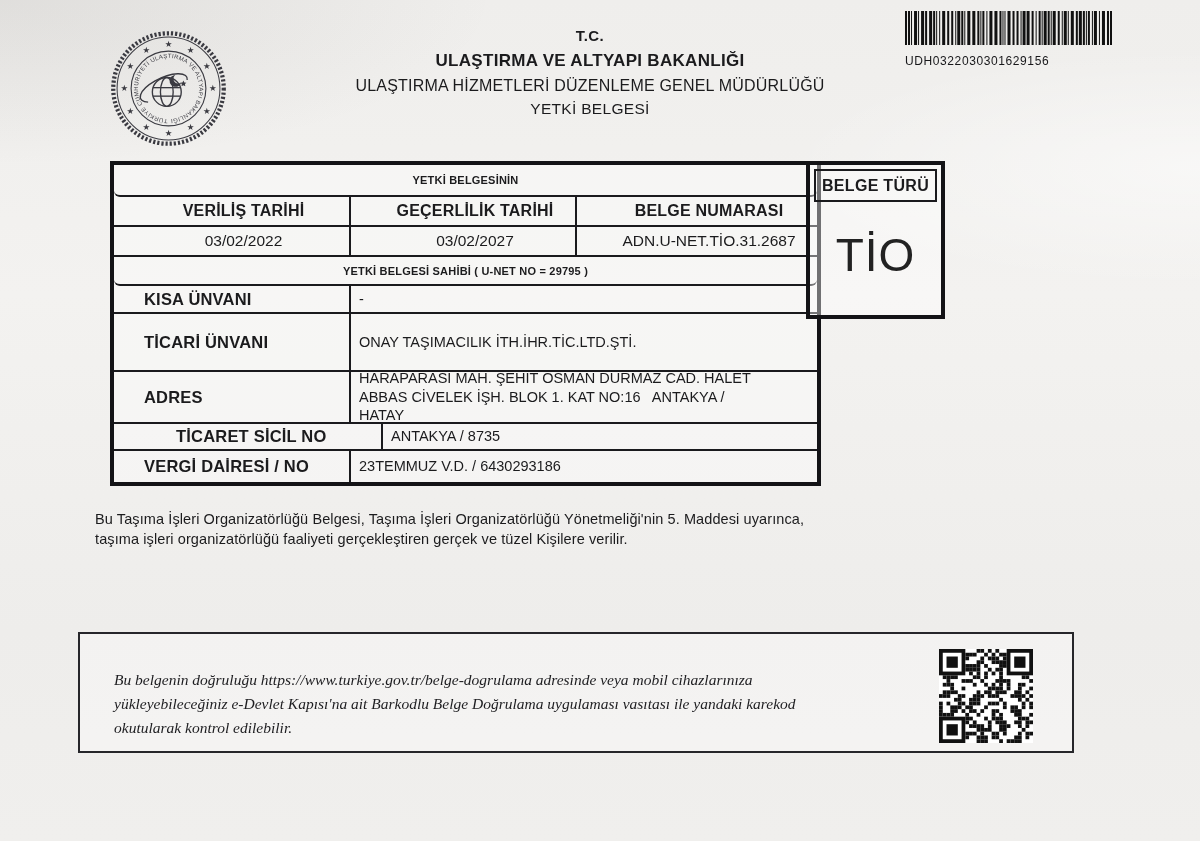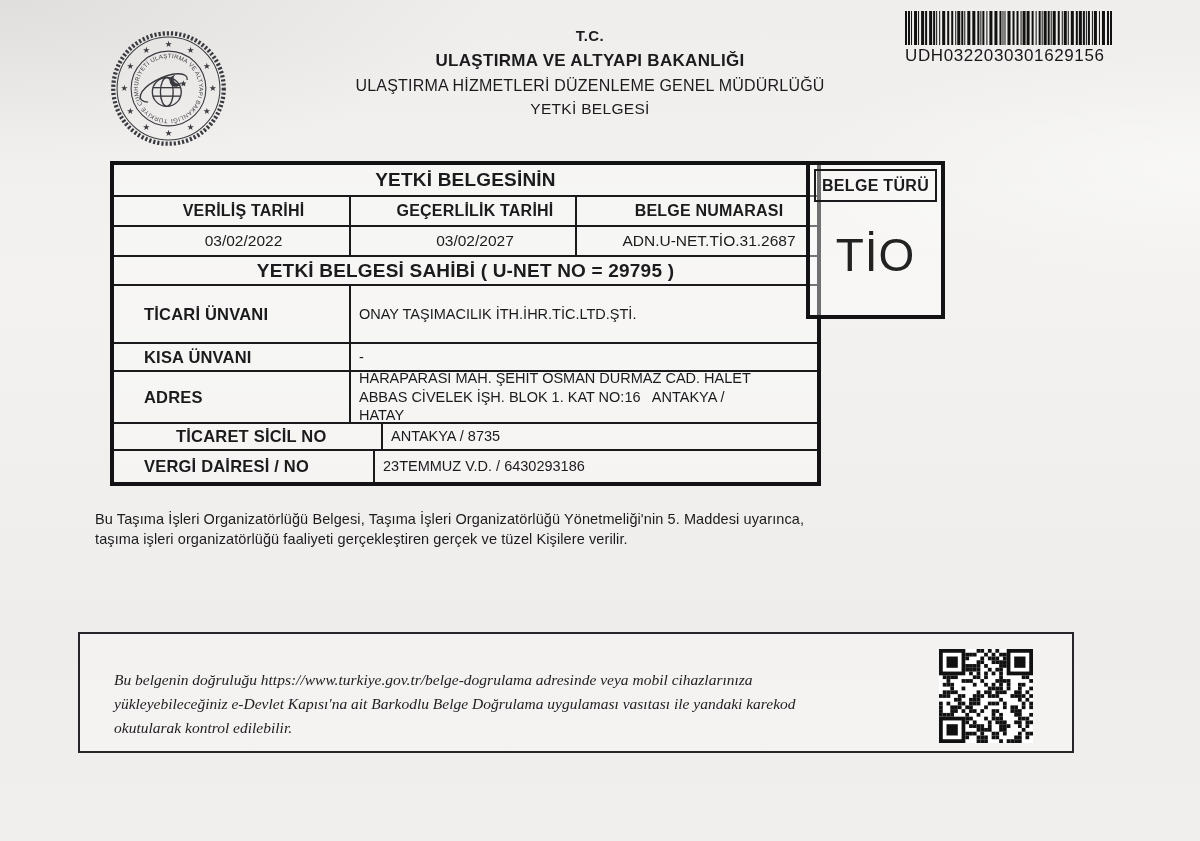--- a/index.html
+++ b/index.html
@@ -15,26 +15,26 @@
   .gov-header{position:absolute;left:200px;top:27px;width:780px;text-align:center;line-height:1.25;}
   .gov-header .l1{font-weight:bold;font-size:15px;letter-spacing:.4px;}
   .gov-header .l2{font-weight:bold;font-size:17px;margin-top:4px;letter-spacing:.3px;}
   .gov-header .l3{font-size:16px;margin-top:5px;letter-spacing:.2px;}
   .gov-header .l4{font-size:15.5px;margin-top:3px;letter-spacing:.3px;}
   
   .seal{position:absolute;left:102px;top:29px;width:133px;height:119px;}
   
   .barcode-wrap{position:absolute;left:905px;top:11px;width:215px;}
   .barcode-bars{display:block;}
-  .barcode-num{font-size:17px;letter-spacing:.6px;margin-top:1px;color:#17171a;}
+  .barcode-num{font-size:12px;letter-spacing:.6px;margin-top:9px;color:#17171a;}
   
   .doc-table{position:absolute;left:110px;top:161px;width:711px;border:4px solid #131316;background:rgba(255,255,255,0.35);box-sizing:border-box;}
   .trow{display:flex;box-sizing:border-box;border-bottom:2px solid #1a1a1d;}
-  .trow:last-child{border-bottom:none;gap:24px;}
-  .span-title{justify-content:center;align-items:center;font-weight:bold;font-size:19px;letter-spacing:.2px;}
+  .trow:last-child{border-bottom:none;}
+  .span-title{justify-content:center;align-items:center;font-weight:bold;font-size:11px;letter-spacing:.2px;border-radius:6px;}
   .h32{height:32px;} .h30{height:30px;} .h29{height:29px;} .h58{height:58px;} .h28{height:28px;} .h52{height:52px;} .h27{height:27px;padding-left:32px;} .h31{height:31px;}
   .c1{width:235px;} .c2{width:226px;border-left:2px solid #1a1a1d;} .c3{flex:1;border-left:2px solid #1a1a1d;}
   .cell{display:flex;align-items:center;justify-content:center;box-sizing:border-box;padding-left:24px;}
   .colhead{font-weight:bold;font-size:16px;letter-spacing:.2px;}
   .colval{font-size:15.5px;}
   .lbl{width:235px;display:flex;align-items:center;padding-left:30px;font-weight:bold;font-size:16.5px;letter-spacing:.2px;box-sizing:border-box;}
   .val{flex:1;border-left:2px solid #1a1a1d;display:flex;align-items:center;padding:3px 8px;font-size:14.5px;line-height:1.3;box-sizing:border-box;white-space:pre-wrap;}
   
   .belge-turu{position:absolute;left:806px;top:161px;width:139px;height:158px;border:4px solid #131316;box-sizing:border-box;background:rgba(255,255,255,0.4);}
   .bt-head{margin:4px;border:2px solid #1a1a1d;height:29px;display:flex;align-items:center;justify-content:center;font-weight:bold;font-size:16px;letter-spacing:.3px;}
@@ -167,27 +167,27 @@
       <div class="cell colhead c1">VERİLİŞ TARİHİ</div>
       <div class="cell colhead c2">GEÇERLİLİK TARİHİ</div>
       <div class="cell colhead c3">BELGE NUMARASI</div>
     </div>
     <div class="trow h30">
       <div class="cell colval c1">03/02/2022</div>
       <div class="cell colval c2">03/02/2027</div>
       <div class="cell colval c3">ADN.U-NET.TİO.31.2687</div>
     </div>
     <div class="trow span-title h29">YETKİ BELGESİ SAHİBİ ( U-NET NO = 29795 )</div>
+    <div class="trow h28">
+      <div class="lbl">KISA ÜNVANI</div>
+      <div class="val">-</div>
+    </div>
     <div class="trow h58">
       <div class="lbl">TİCARİ ÜNVANI</div>
       <div class="val">ONAY TAŞIMACILIK İTH.İHR.TİC.LTD.ŞTİ.</div>
-    </div>
-    <div class="trow h28">
-      <div class="lbl">KISA ÜNVANI</div>
-      <div class="val">-</div>
     </div>
     <div class="trow h52">
       <div class="lbl">ADRES</div>
       <div class="val">HARAPARASI MAH. ŞEHİT OSMAN DURMAZ CAD. HALET
 ABBAS CİVELEK İŞH. BLOK 1. KAT NO:16   ANTAKYA /
 HATAY</div>
     </div>
     <div class="trow h27">
       <div class="lbl">TİCARET SİCİL NO</div>
       <div class="val">ANTAKYA / 8735</div>

